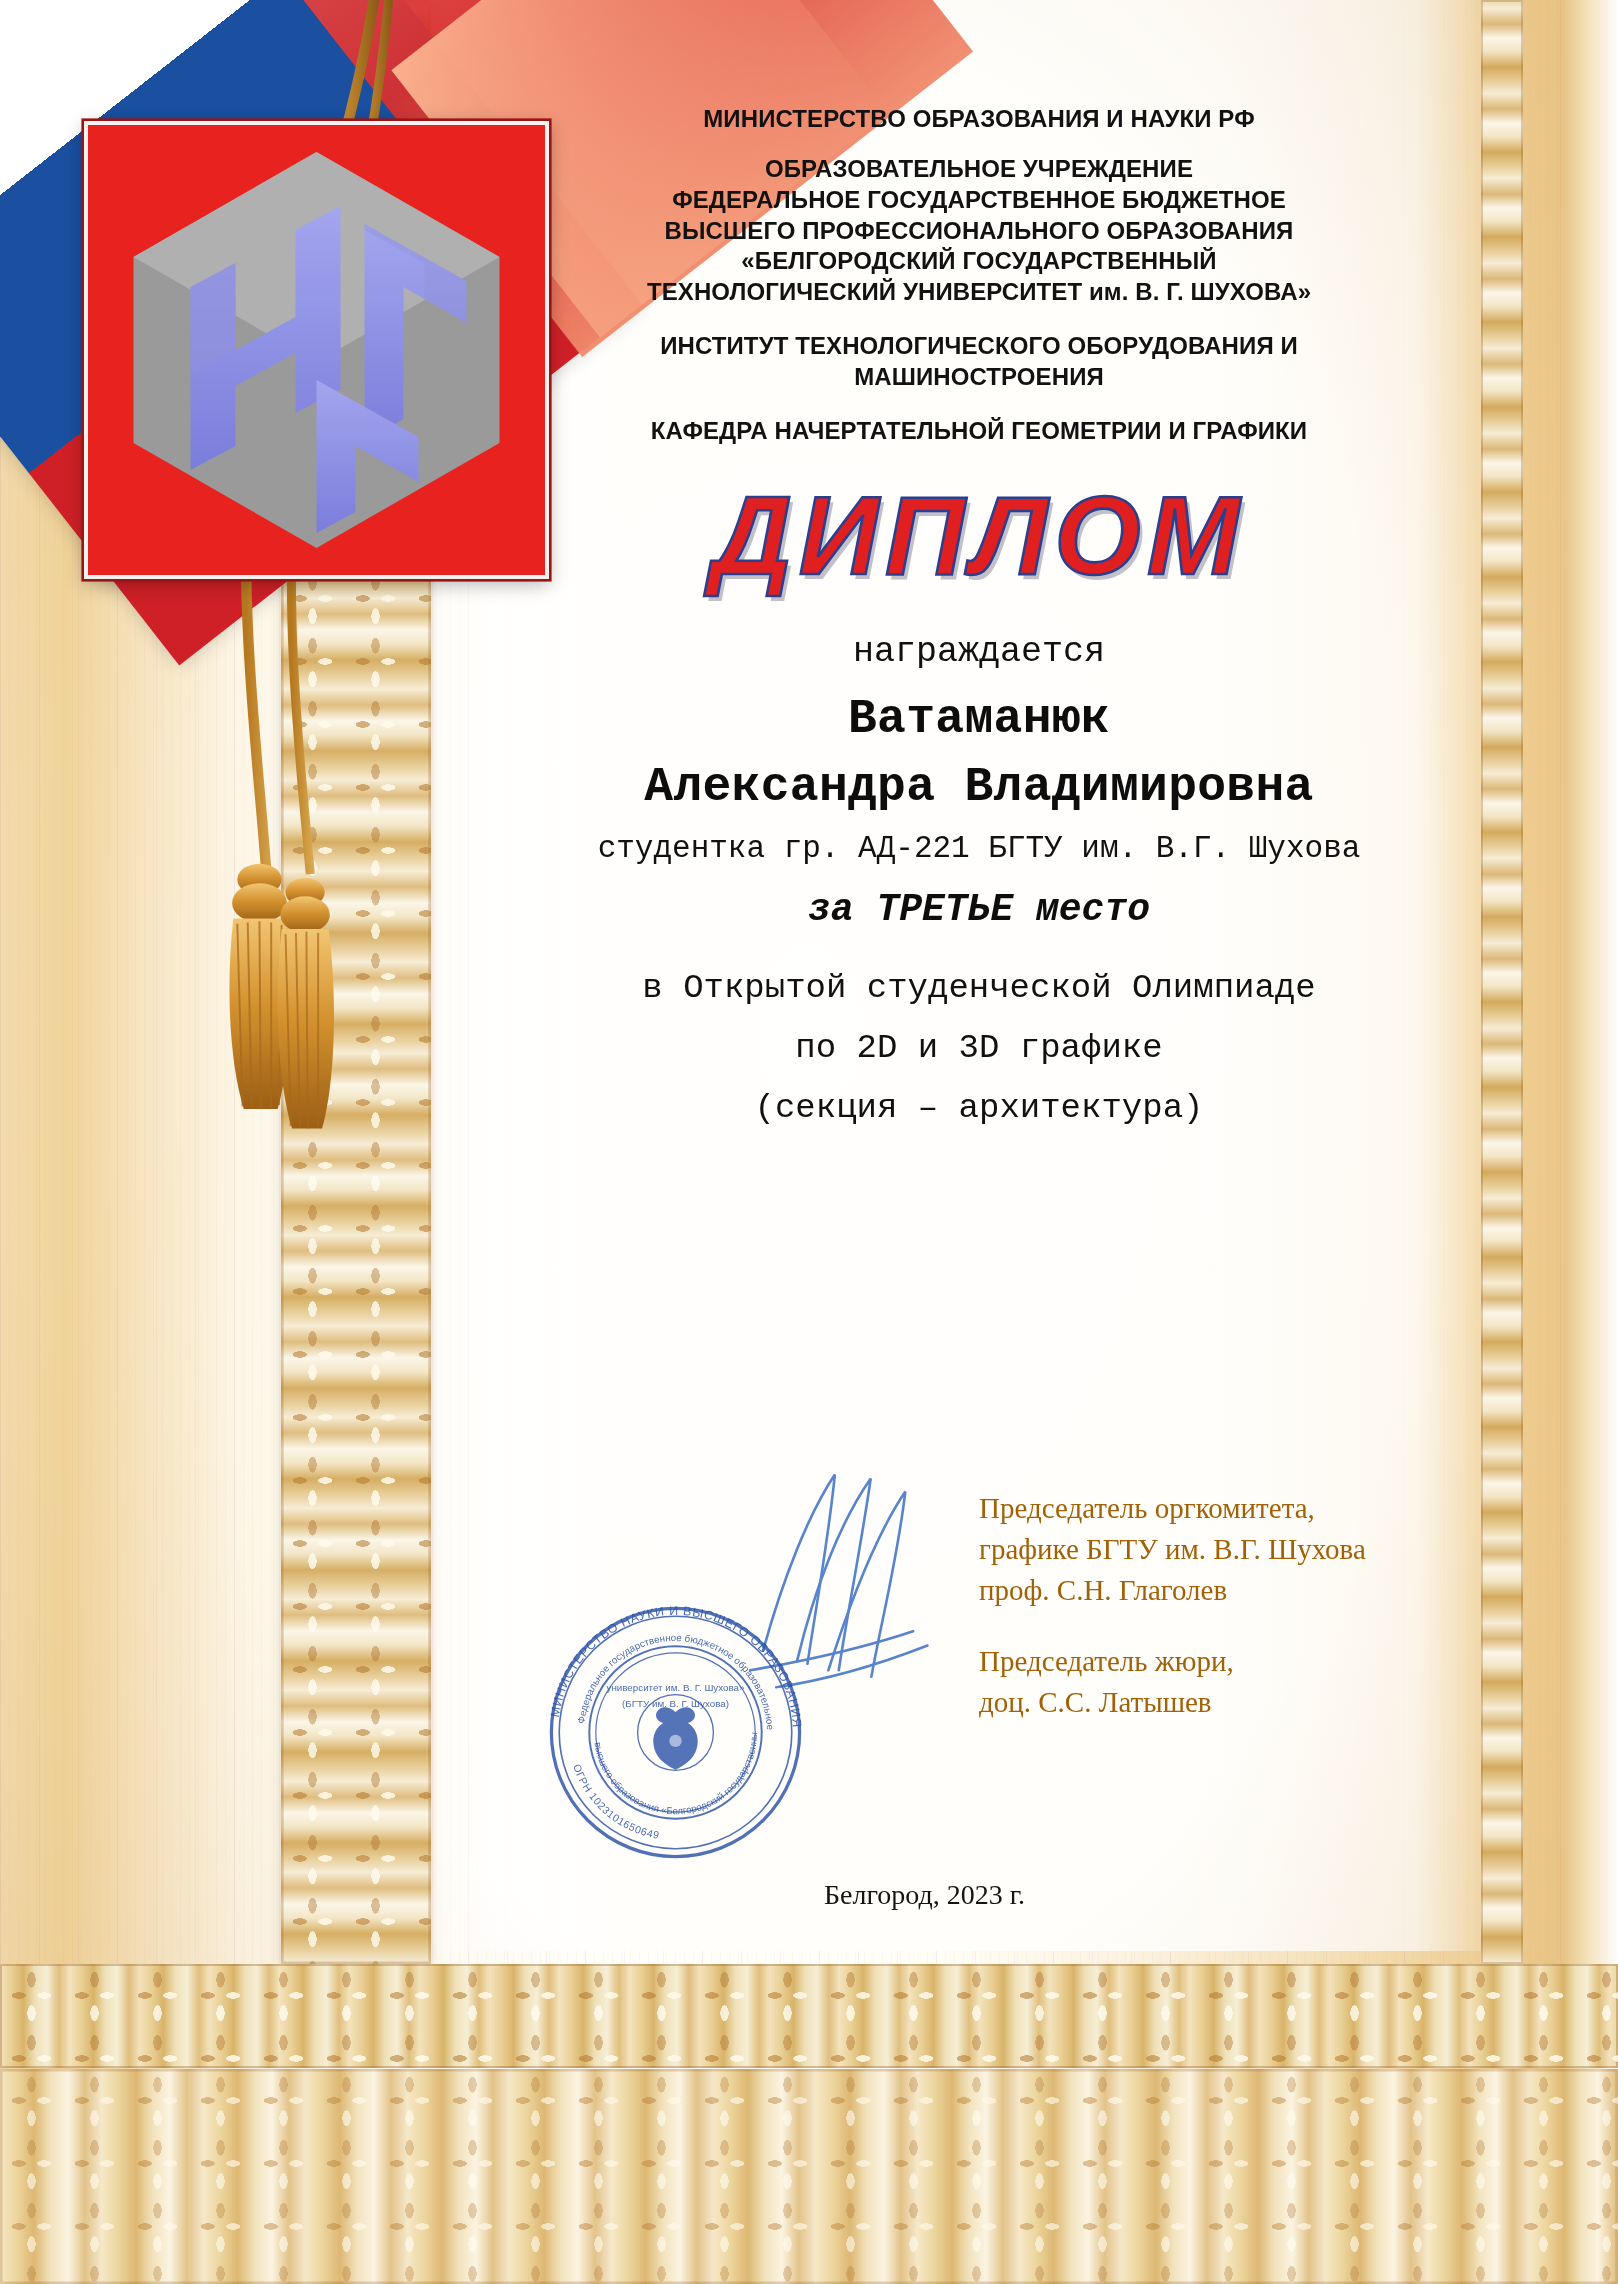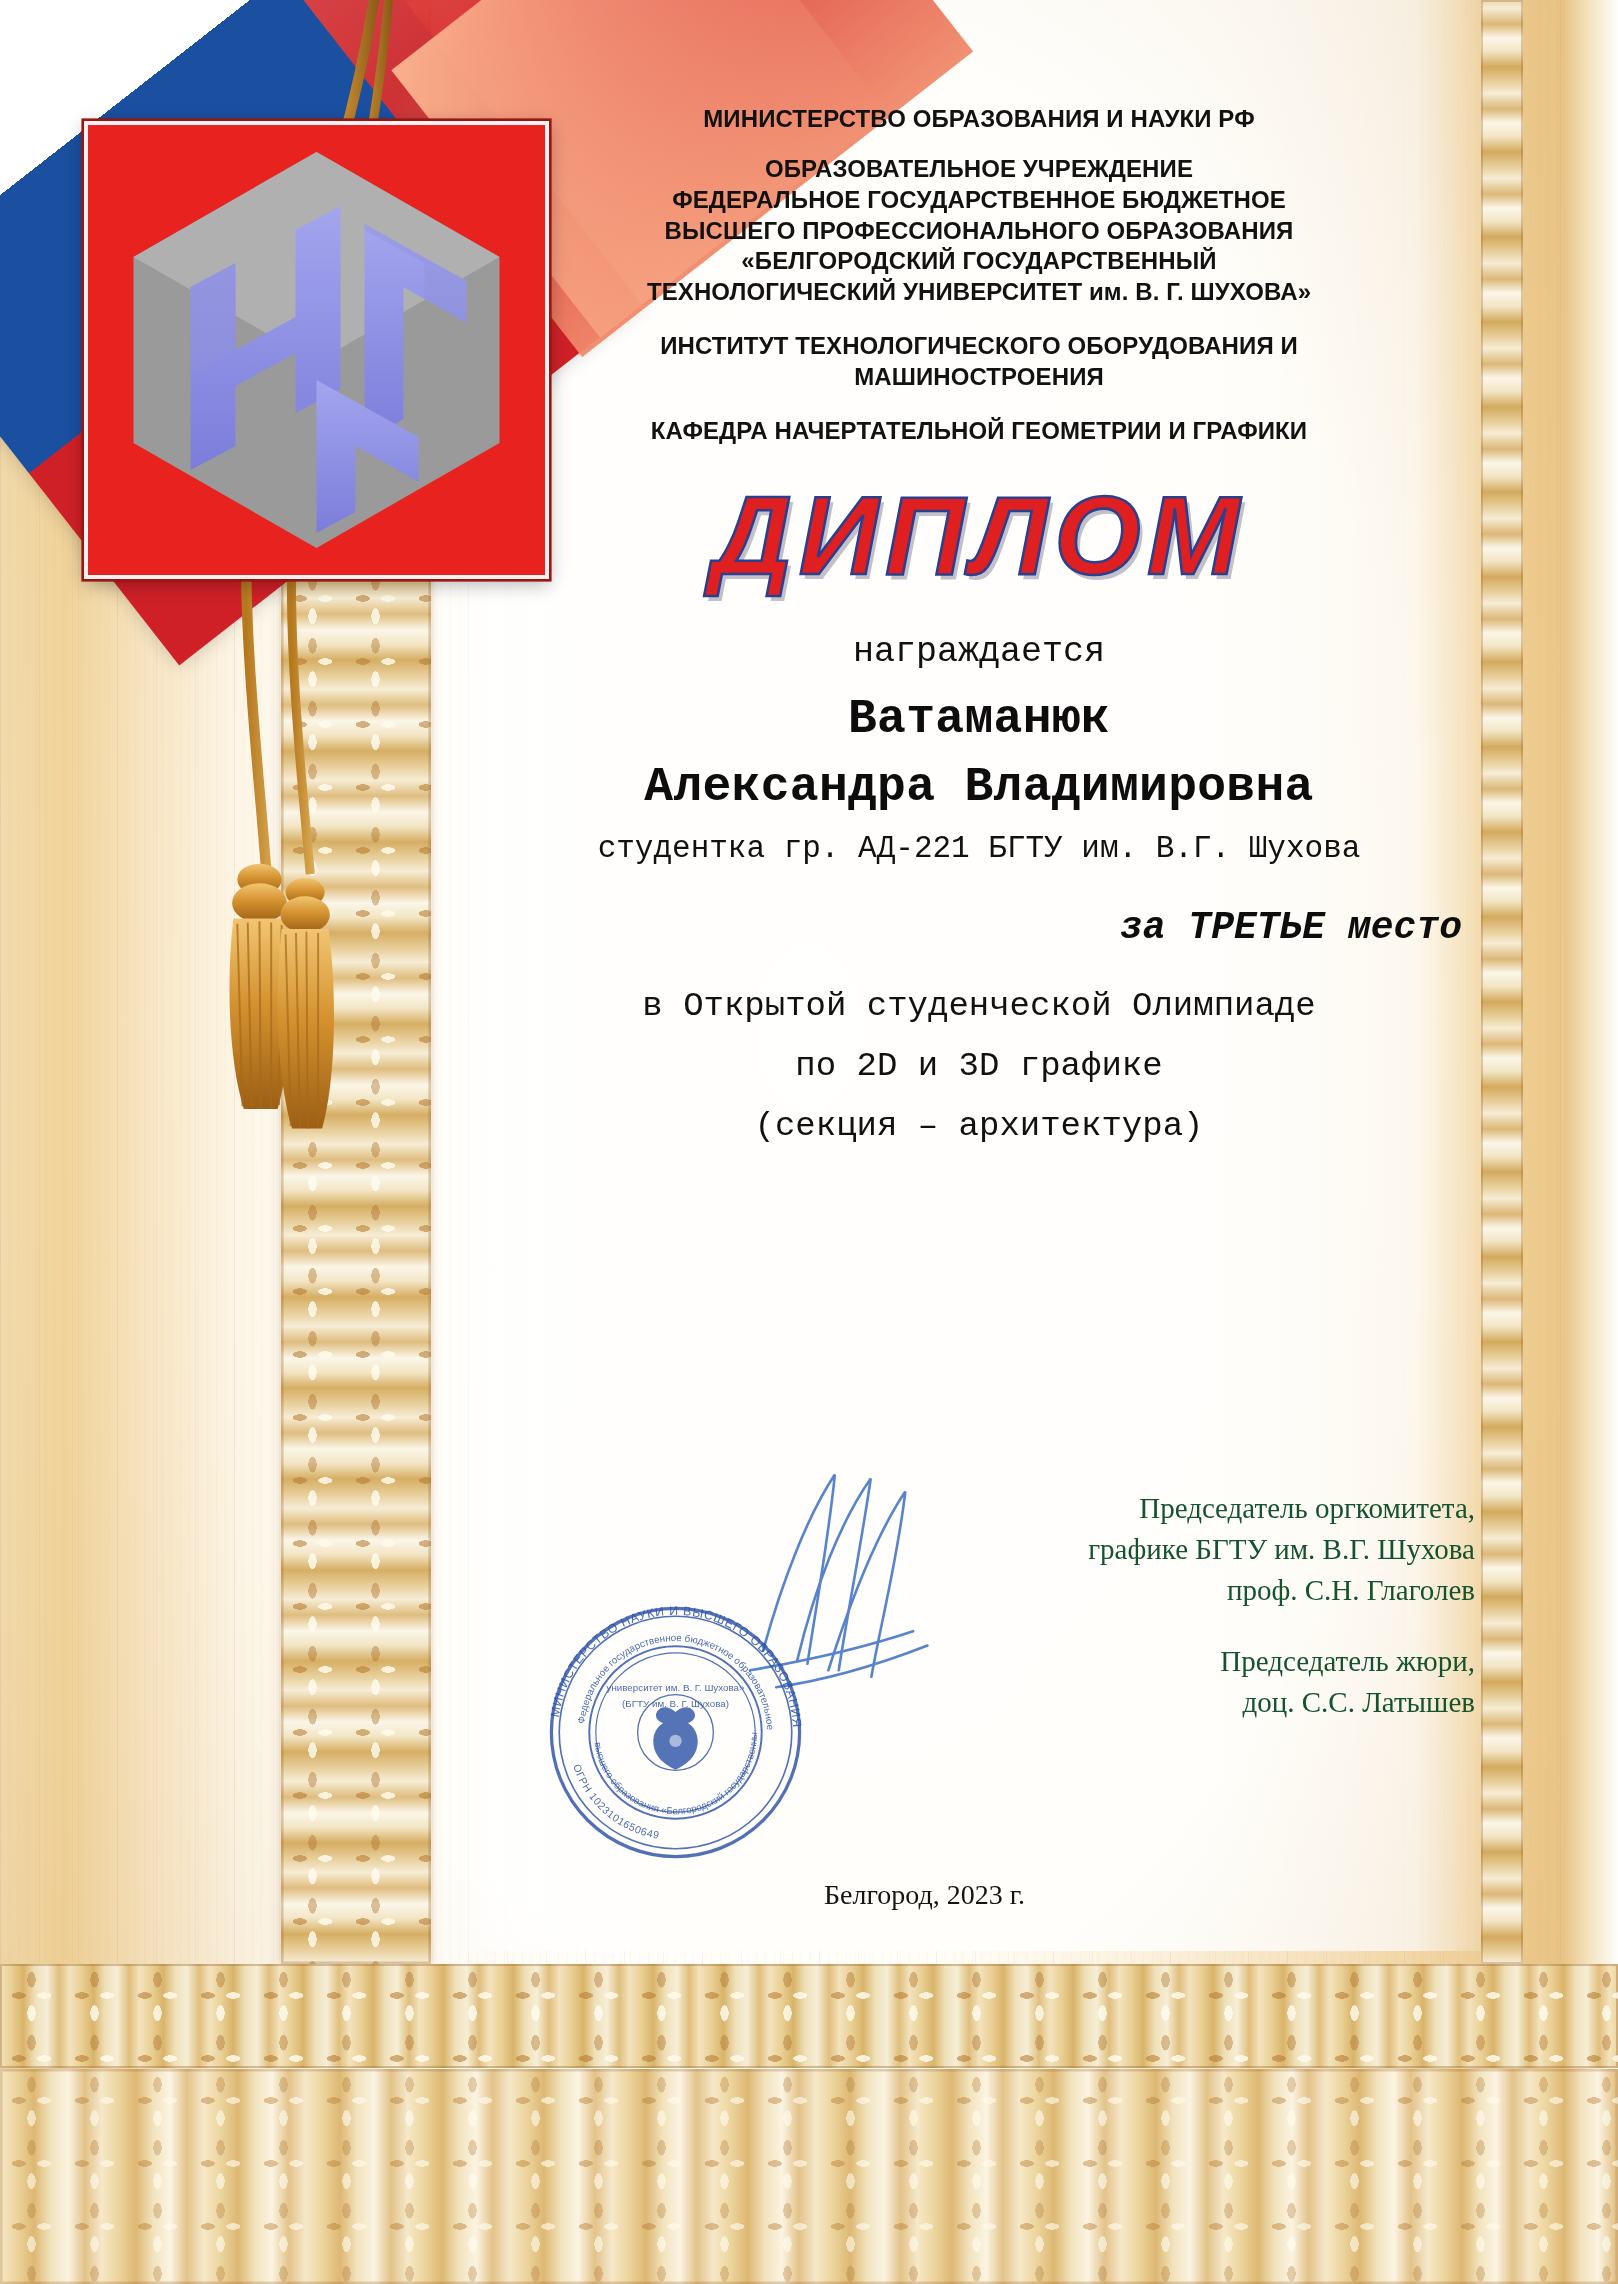--- a/index.html
+++ b/index.html
@@ -223,43 +223,42 @@
     letter-spacing: 0.3px;
     color: #0d0d0d;
   }
   .recipient-name.second { margin-top: 14.4px; }
   #student-group {
     margin-top: 17px;
     font-size: 31px;
     color: #111;
   }
   #place-line {
-    margin-top: 40px;
+    margin-top: 22px;
     font-weight: 700;
     font-style: italic;
     font-size: 38px;
     color: #0d0d0d;
-    text-align: right;
   }
   .event-line {
     margin-top: 22px;
     font-size: 34px;
     color: #111;
   }
   .event-line.first { margin-top: 38px; }
 
   
   #sign-block {
     position: absolute;
     left: 979px; top: 1488px;
     width: 496px;
-    text-align: right;
+    text-align: left;
     font-family: "Liberation Serif", serif;
     font-size: 29px;
-    color: #14532d;
+    color: #a16207;
     line-height: 1.42;
   }
   #sign-block .grp { margin-bottom: 29px; }
   #city-date {
     position: absolute;
     left: 824px; top: 1879px;
     font-family: "Liberation Serif", serif;
     font-size: 28px;
     color: #141414;
   }

